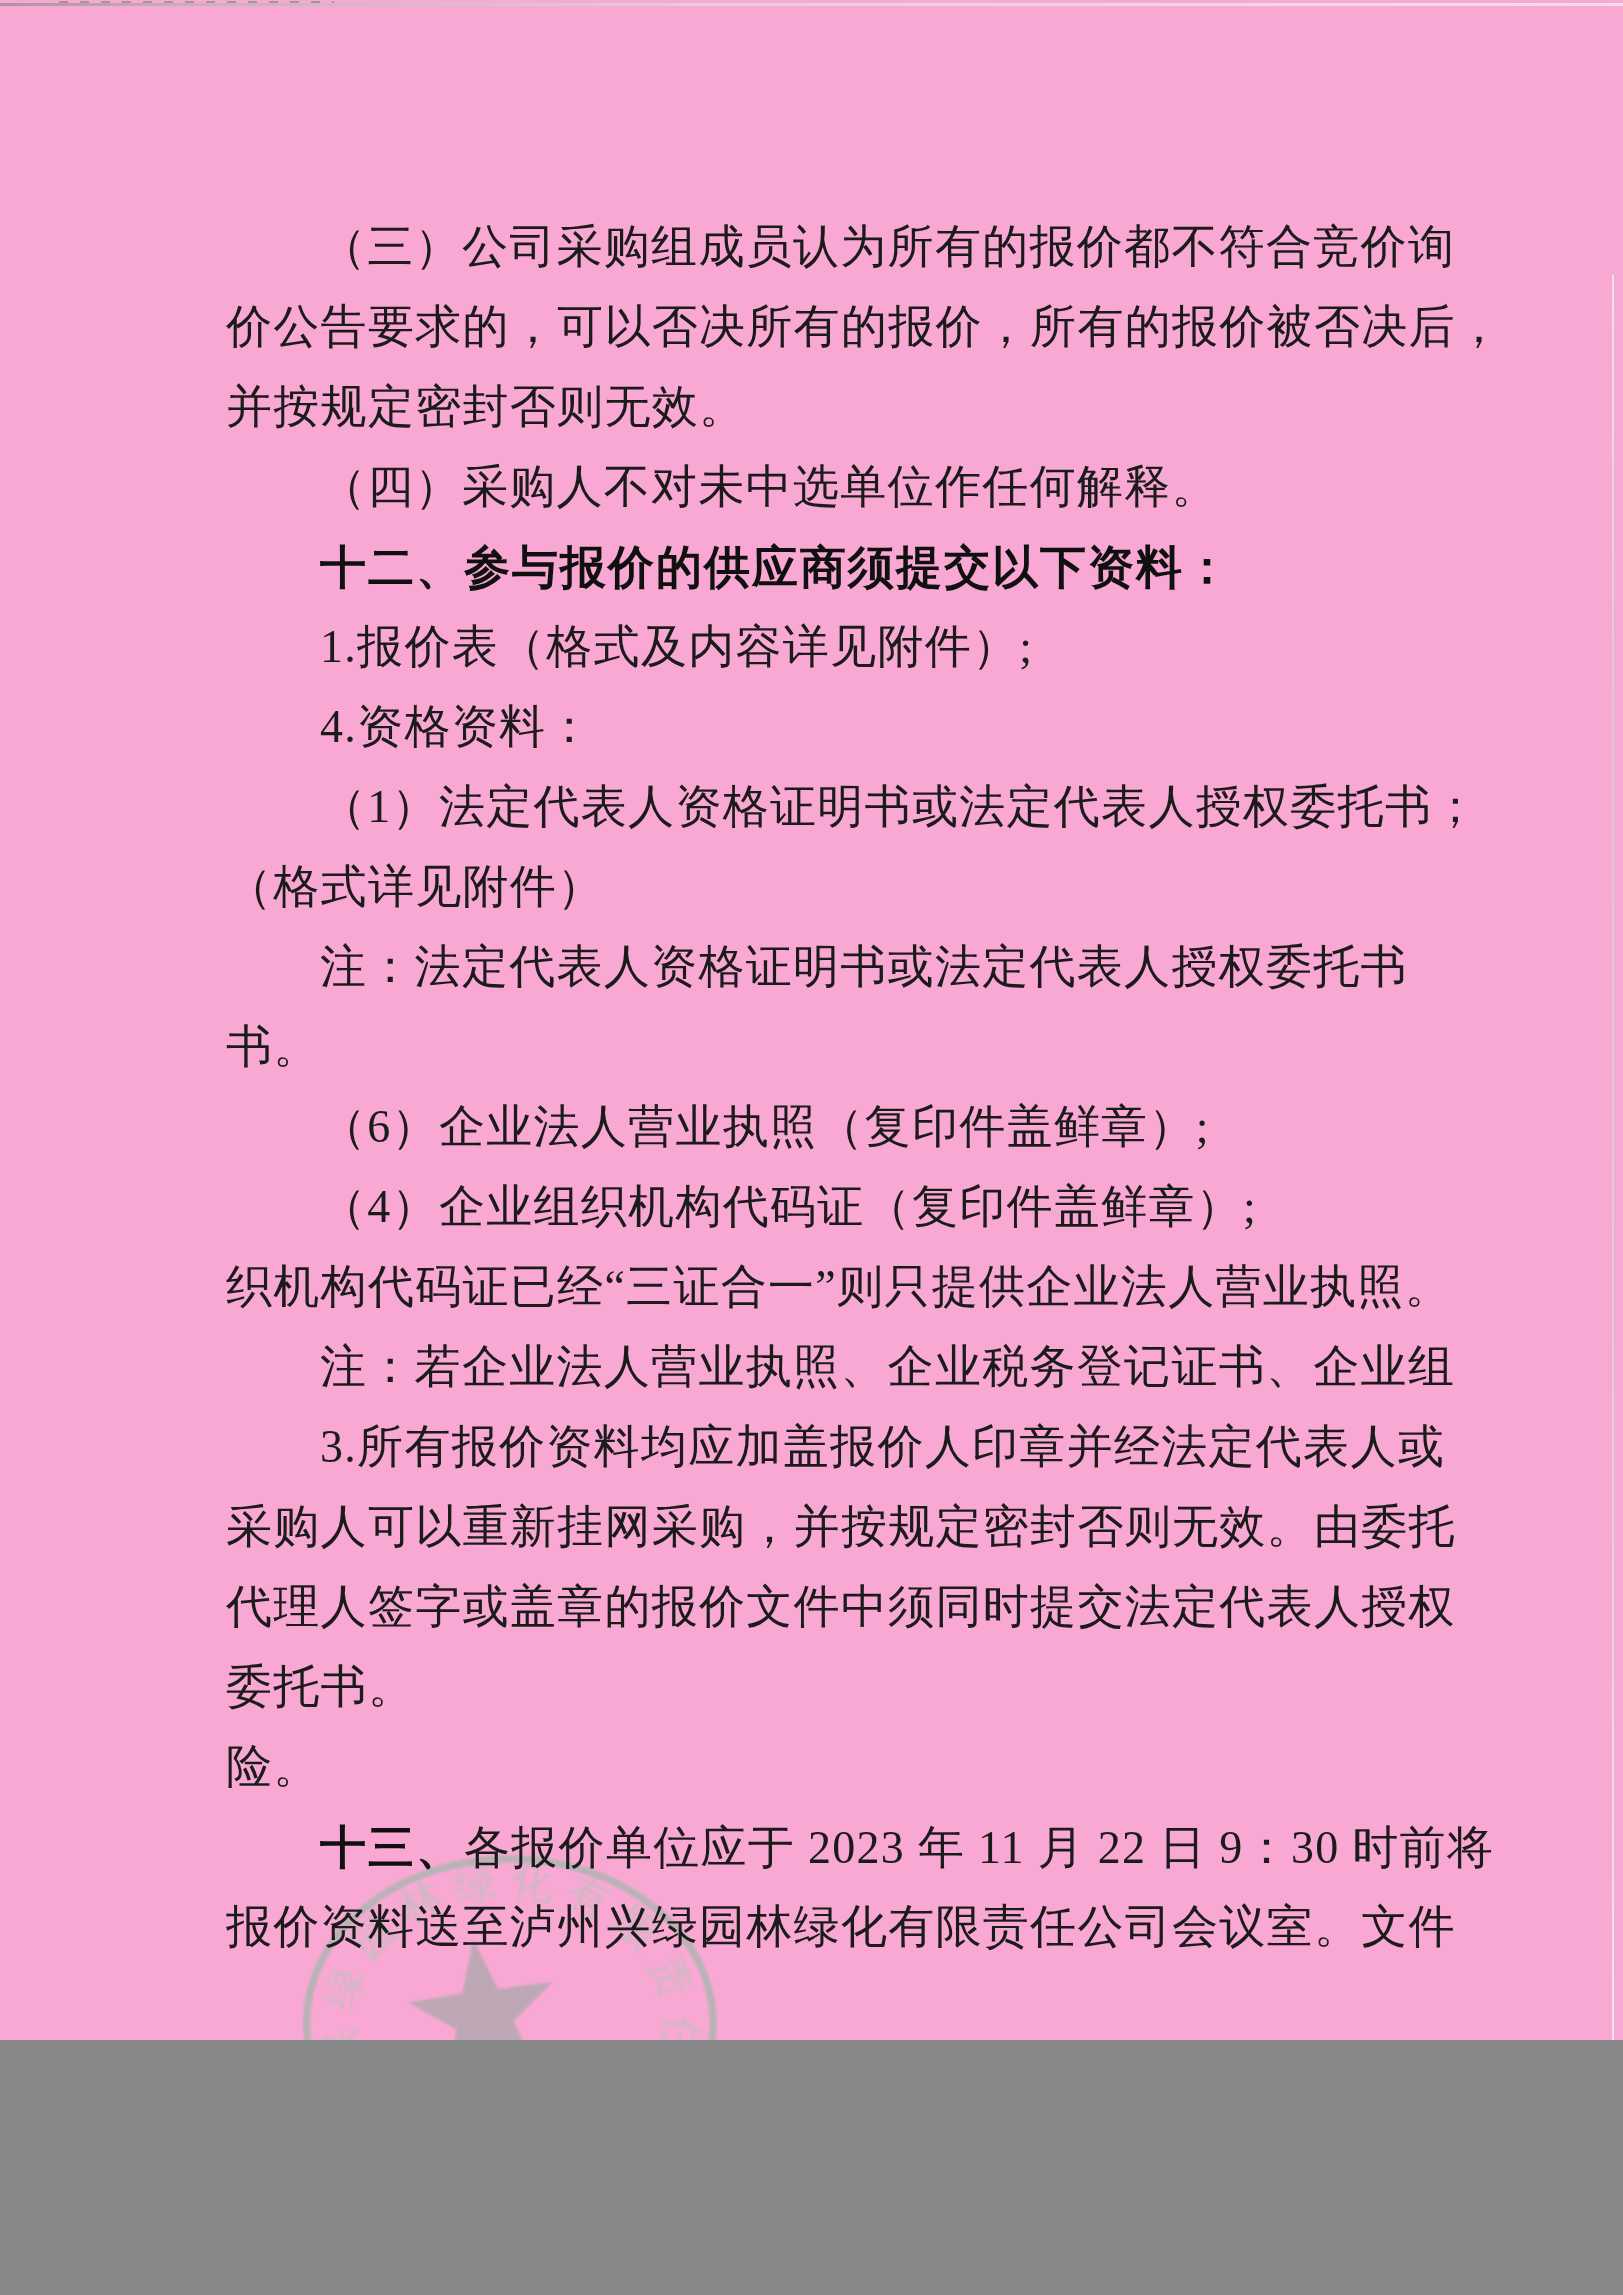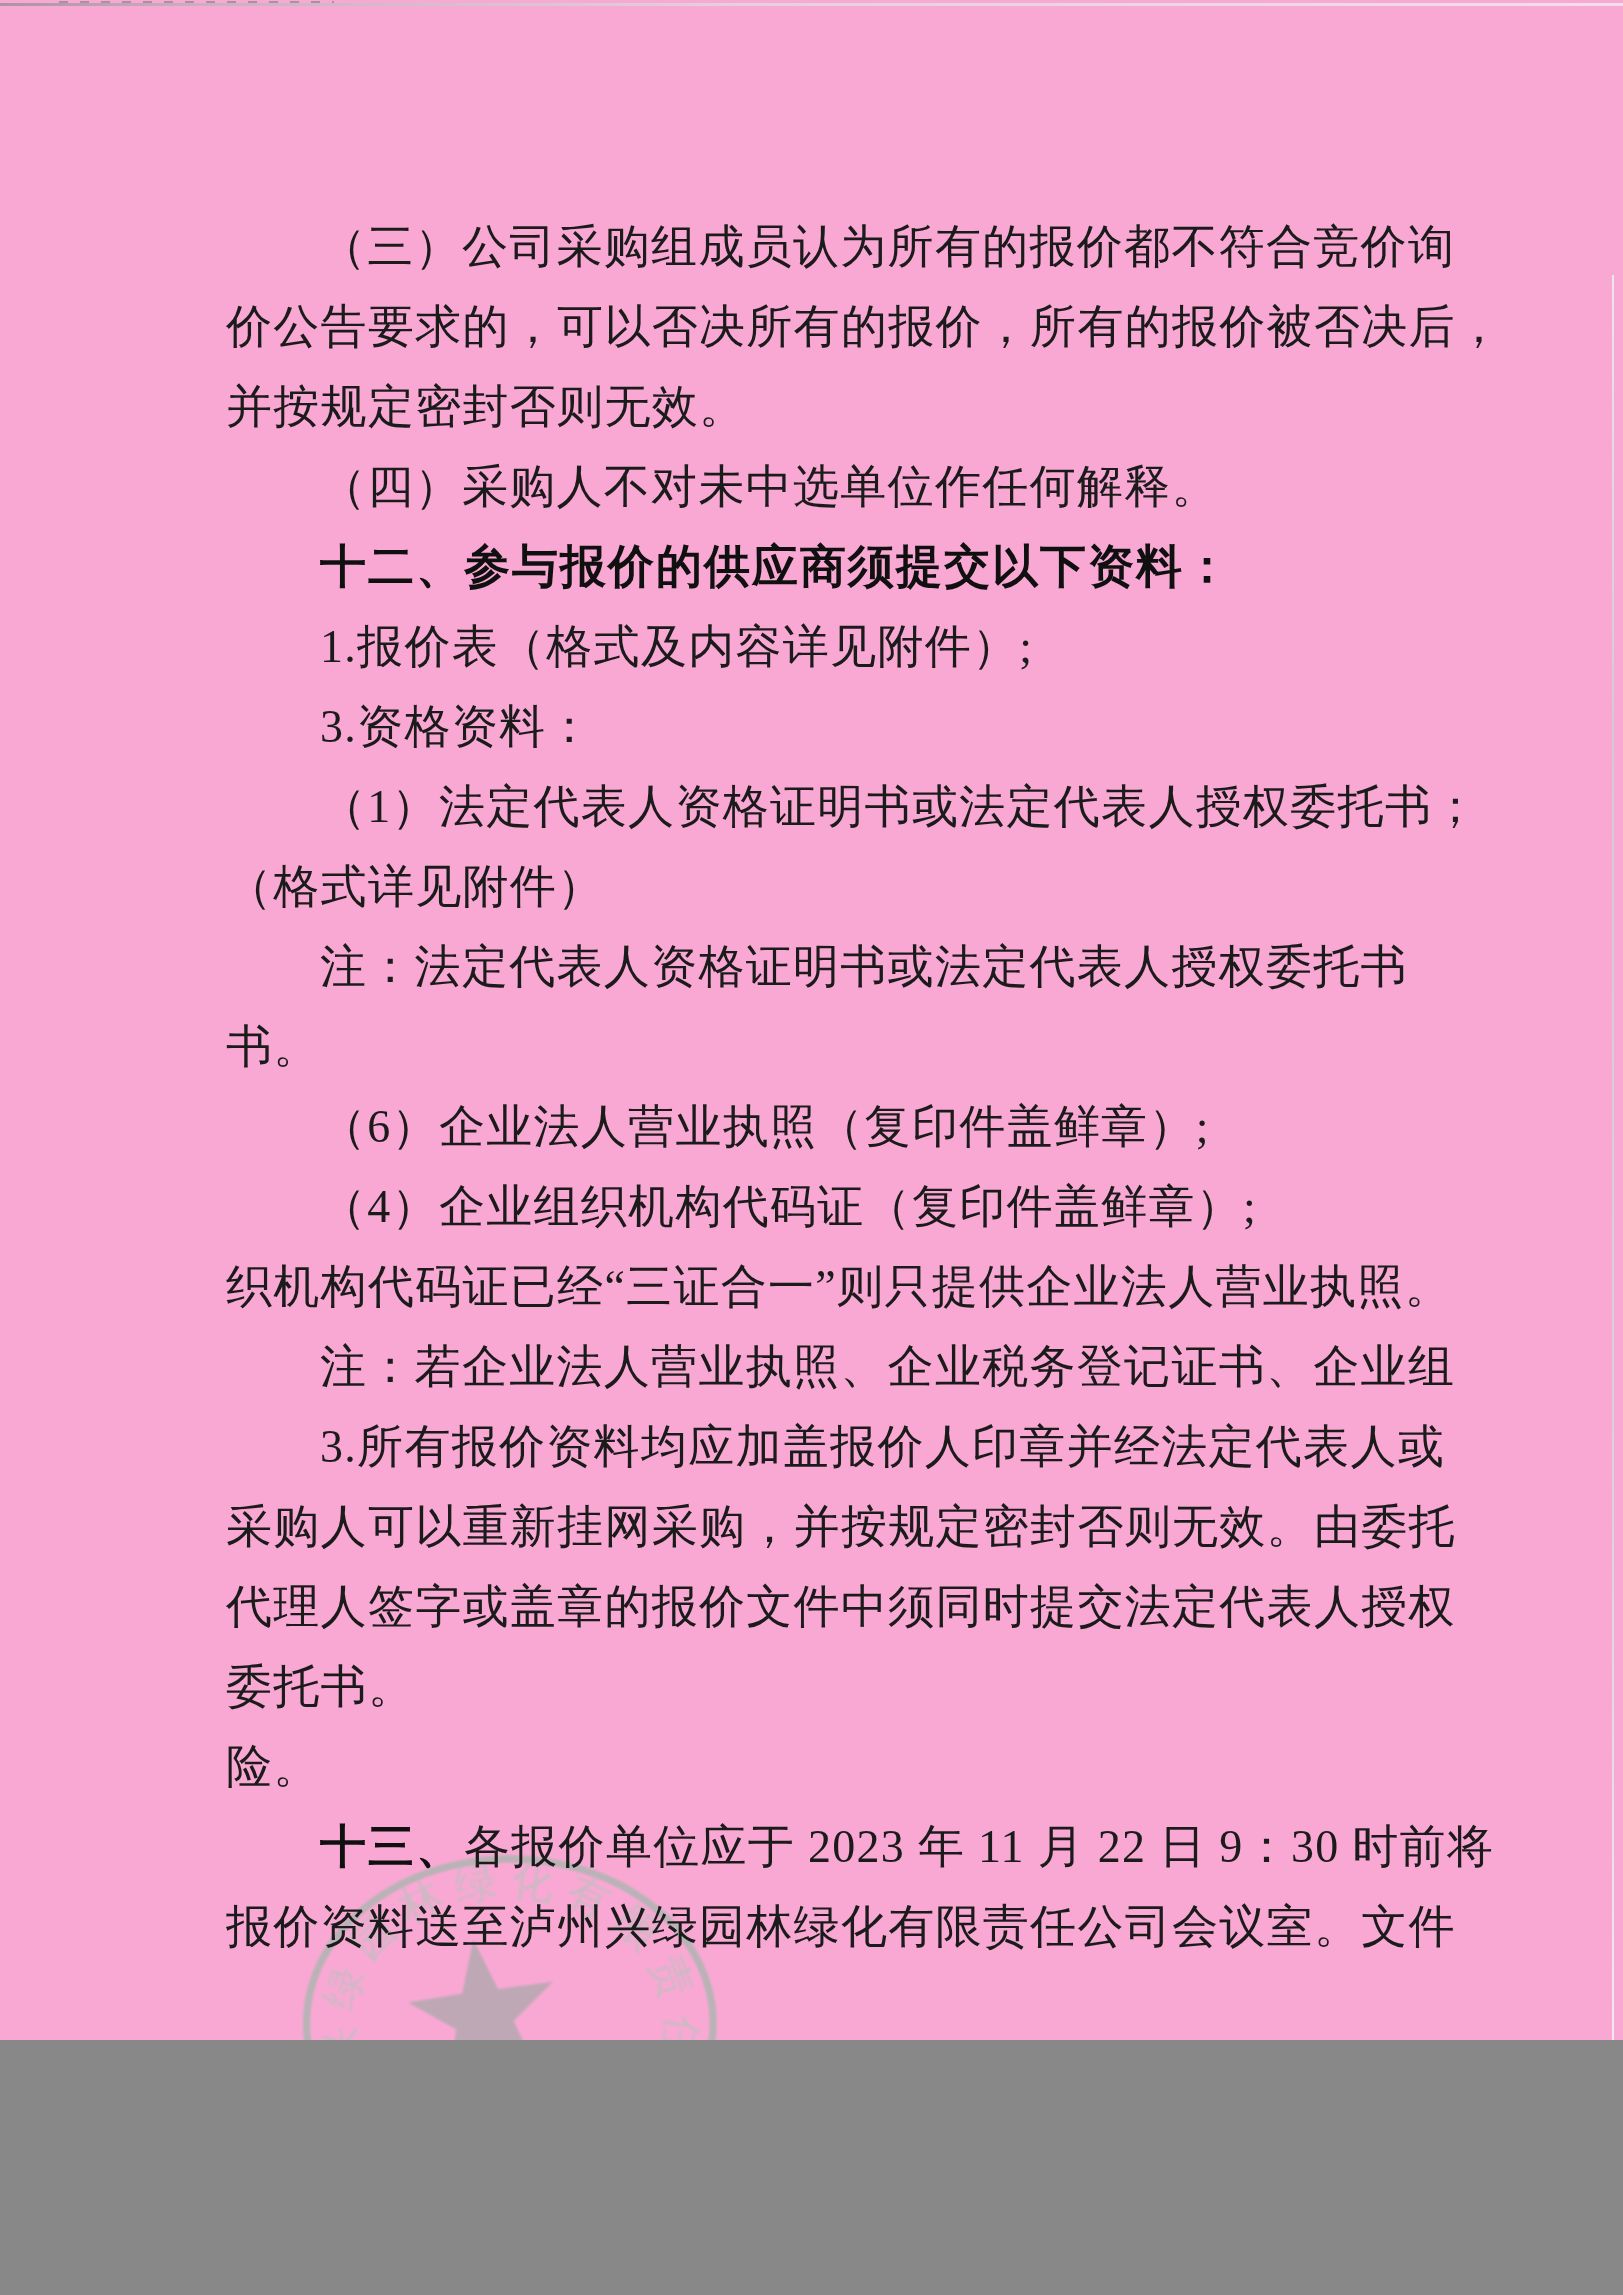--- a/index.html
+++ b/index.html
@@ -32,21 +32,21 @@
   
   .doc {
     position:absolute; left:226px; top:207px; z-index:2;
     color:#1b1b1b;
     font-size:46px; line-height:80px; letter-spacing:1.3px;
     white-space:nowrap;
   }
   .line { height:80px; }
   .ind  { padding-left:94px; }
   .h {
-    font-family:Liberation Serif, serif;
+    font-family:Liberation Sans, sans-serif;
     font-weight:700; color:#101010; letter-spacing:2px;
   }
   .pagenum {
     position:absolute; left:772px; top:2100px; width:59px; z-index:2;
     text-align:center; font-size:41px; color:#222;
     font-family:"Liberation Sans","DejaVu Sans",sans-serif;
   }
 
   
   .seal { position:absolute; left:298px; top:1849px; z-index:1; }
@@ -83,21 +83,21 @@
     </g>
   </svg>
 
   <div class="doc">
     <div class="line ind"><span>（三）公司采购组成员认为所有的报价都不符合竞价询</span></div>
     <div class="line"><span>价公告要求的，可以否决所有的报价，所有的报价被否决后，</span></div>
     <div class="line"><span>并按规定密封否则无效。</span></div>
     <div class="line ind"><span>（四）采购人不对未中选单位作任何解释。</span></div>
     <div class="line ind"><span class="h">十二、参与报价的供应商须提交以下资料：</span></div>
     <div class="line ind"><span>1.报价表（格式及内容详见附件）;</span></div>
-    <div class="line ind"><span>3.资格资料：</span></div>
+    <div class="line ind"><span>4.资格资料：</span></div>
     <div class="line ind"><span>（1）法定代表人资格证明书或法定代表人授权委托书；</span></div>
     <div class="line"><span>（格式详见附件）</span></div>
     <div class="line ind"><span>注：法定代表人资格证明书或法定代表人授权委托书</span></div>
     <div class="line"><span>书。</span></div>
     <div class="line ind"><span>（6）企业法人营业执照（复印件盖鲜章）;</span></div>
     <div class="line ind"><span>（4）企业组织机构代码证（复印件盖鲜章）;</span></div>
     <div class="line"><span>织机构代码证已经“三证合一”则只提供企业法人营业执照。</span></div>
     <div class="line ind"><span>注：若企业法人营业执照、企业税务登记证书、企业组</span></div>
     <div class="line ind"><span>3.所有报价资料均应加盖报价人印章并经法定代表人或</span></div>
     <div class="line"><span>采购人可以重新挂网采购，并按规定密封否则无效。由委托</span></div>

